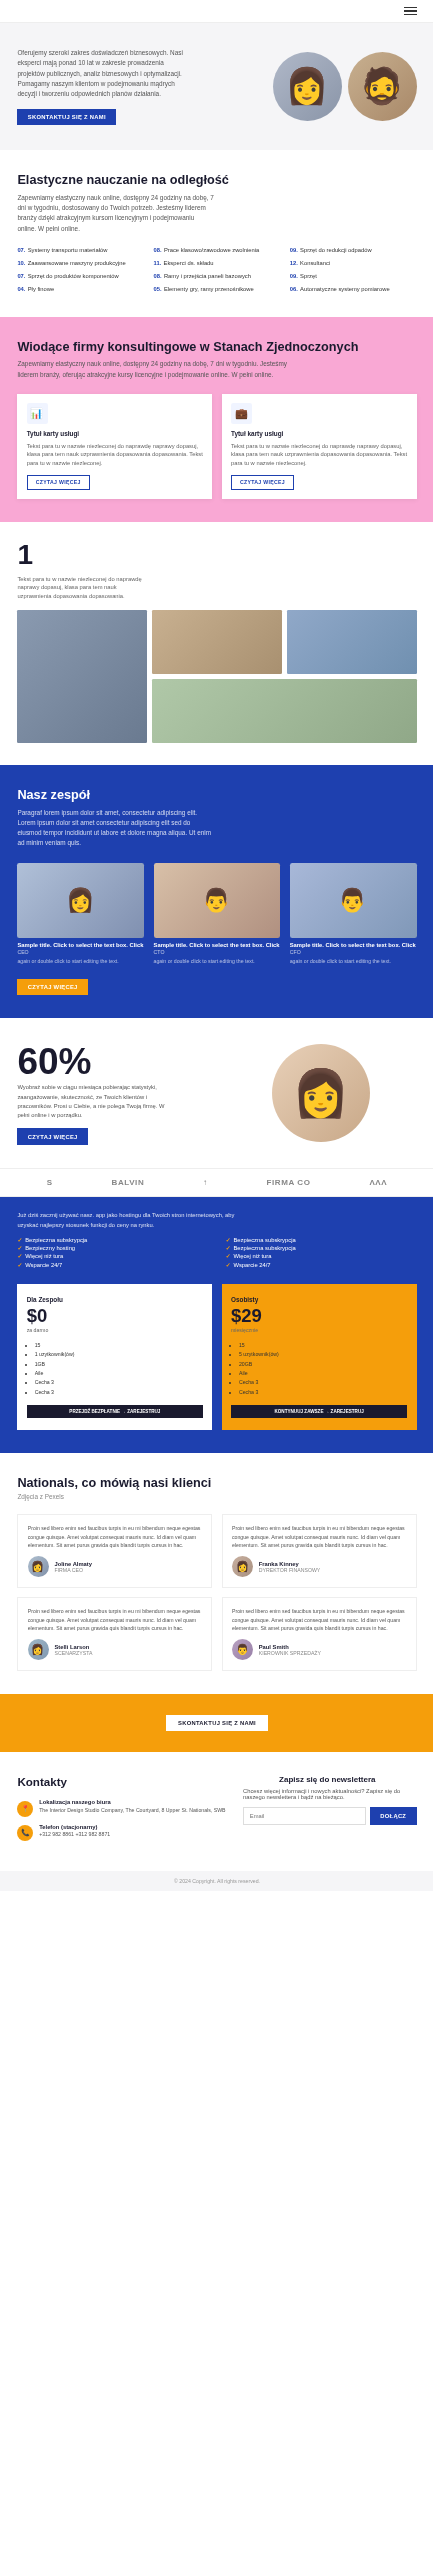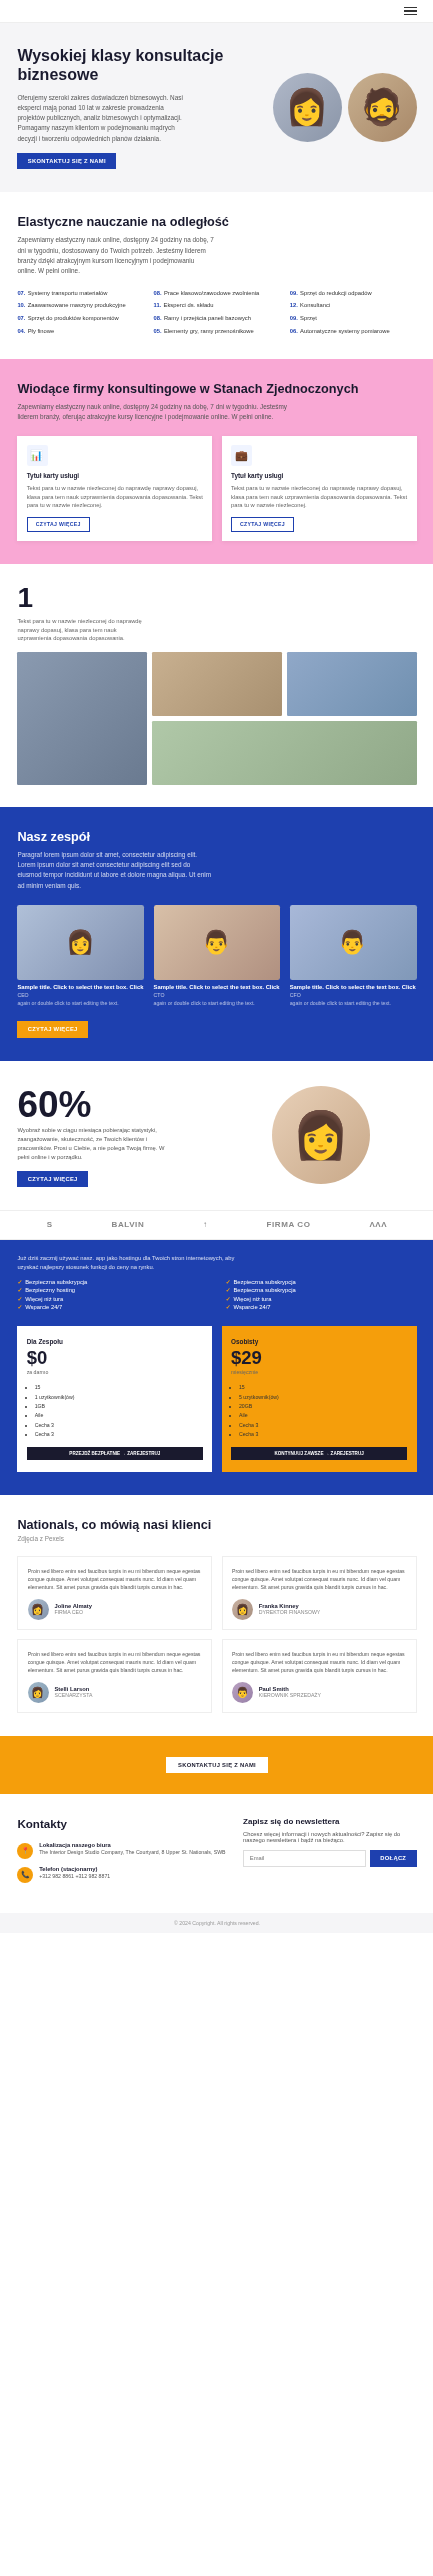--- a/index.html
+++ b/index.html
@@ -126,21 +126,21 @@
     
     .section-contact { padding: 23px 17.4px; display: flex; gap: 17.4px; }
     .contact-left { flex: 1.2; }
     .contact-left h2 { font-size: 11.6px; font-weight: 800; color: #1a1a2e; margin-bottom: 9.3px; }
     .contact-info { margin-top: 11.6px; }
     .contact-item { display: flex; align-items: flex-start; gap: 5.8px; margin-bottom: 7px; }
     .contact-icon { width: 16px; height: 16px; background: #f59e0b; border-radius: 50%; display: flex; align-items: center; justify-content: center; font-size: 7px; flex-shrink: 0; margin-top: 1.2px; }
     .contact-item-text h5 { font-size: 5.8px; font-weight: 700; color: #1a1a2e; margin-bottom: 1.2px; }
     .contact-item-text p { font-size: 5.2px; color: #555; line-height: 1.5; }
     .contact-right { flex: 1; }
-    .contact-right h3 { font-size: 8px; font-weight: 700; color: #1a1a2e; margin-bottom: 4.6px; }
+    .contact-right h3 { font-size: 8px; font-weight: 700; color: #1a1a2e; margin-bottom: 4.6px; margin-left: 36px; }
     .contact-right p { font-size: 5.8px; color: #555; margin-bottom: 7px; }
     .newsletter-form { display: flex; gap: 3.5px; }
     .newsletter-input { flex: 1; padding: 4.6px 5.8px; border: 0.6px solid #ddd; font-size: 5.8px; outline: none; }
 
     
     .footer { background: #f5f5f7; padding: 7px 17.4px; text-align: center; }
     .footer p { font-size: 5.2px; color: #999; }
   </style>
 </head>
 <body>
@@ -148,21 +148,20 @@
 <nav class="nav">
   <div class="hamburger">
     <span></span>
       <span></span>
       <span></span>
   </div>
 </nav>
 
 <section class="hero">
   <div class="hero-text">
-    <h1>Wysokiej klasy konsultacje biznesowe</h1>
     <p>Oferujemy szeroki zakres doświadczeń biznesowych. Nasi eksperci mają ponad 10 lat w zakresie prowadzenia projektów publicznych, analiz biznesowych i optymalizacji. Pomagamy naszym klientom w podejmowaniu mądrych decyzji i tworzeniu odpowiednich planów działania.</p>
     <button class="btn-blue">SKONTAKTUJ SIĘ Z NAMI</button>
   </div>
   <div class="hero-images">
     <div class="hero-img-circle woman">
       <span style="font-size:35px;">👩</span>
     </div>
     <div class="hero-img-circle man">
       <span style="font-size:35px;">🧔</span>
     </div>

